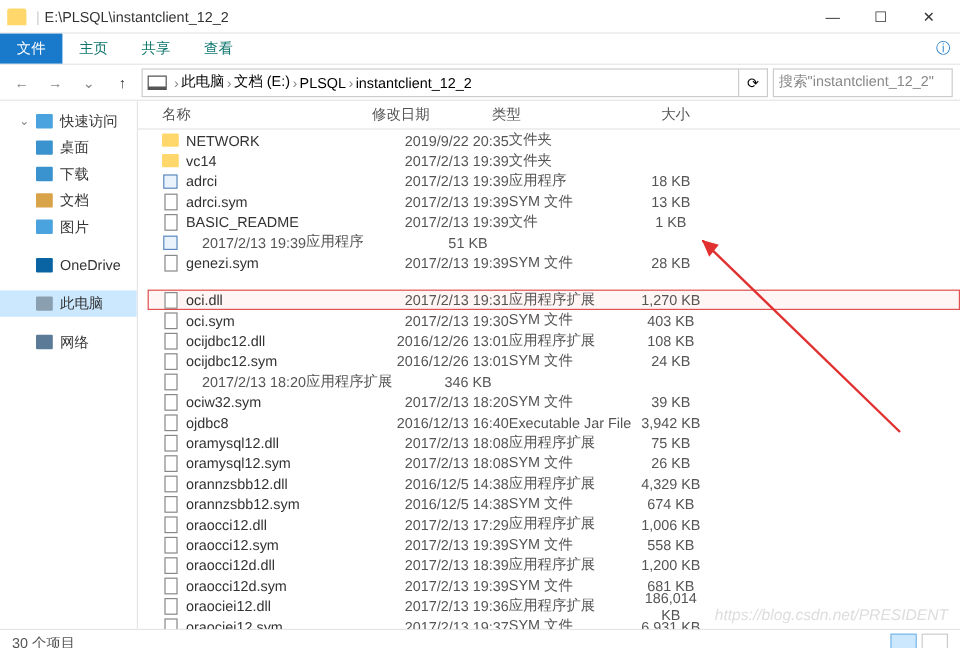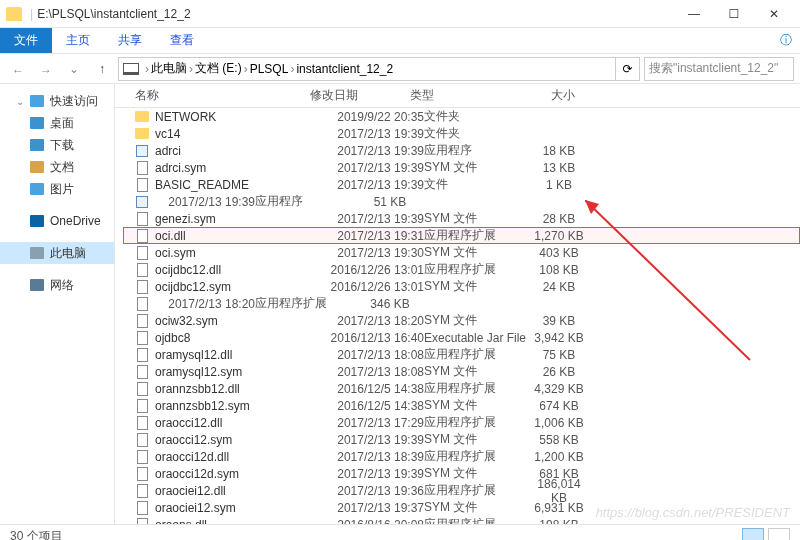--- a/index.html
+++ b/index.html
@@ -5,21 +5,21 @@
 * { box-sizing: border-box; margin: 0; padding: 0; font-family: "Microsoft YaHei", "Segoe UI", sans-serif; font-size: 12px; }
 body { width: 800px; height: 540px; background: #fff; overflow: hidden; position: relative; }
 
 .titlebar { height: 28px; background: #fff; display: flex; align-items: center; padding: 0 6px; border-bottom: 1px solid #e5e5e5; }
 .titlebar .folder-ico { width: 16px; height: 14px; background: #ffd76b; border-radius: 2px 2px 0 0; margin-right: 4px; }
 .titlebar .path { flex: 1; color: #333; }
 .winbtns { display: flex; }
 .winbtns div { width: 40px; height: 28px; display: flex; align-items: center; justify-content: center; color: #333; }
 
 .menubar { height: 26px; display: flex; align-items: stretch; border-bottom: 1px solid #e5e5e5; }
-.menubar .tab { padding: 0 14px; display: flex; align-items: center; color: #1d4ed8; }
+.menubar .tab { padding: 0 14px; display: flex; align-items: center; color: #0f766e; }
 .menubar .tab.primary { background: #1979ca; color: #fff; }
 .menubar .help { margin-left: auto; padding: 0 8px; display: flex; align-items: center; color: #1979ca; }
 
 .addrbar { height: 30px; display: flex; align-items: center; padding: 3px 6px; gap: 4px; border-bottom: 1px solid #e5e5e5; }
 .navbtn { width: 24px; height: 24px; display: flex; align-items: center; justify-content: center; color: #888; border-radius: 2px; }
 .navbtn.enabled { color: #333; }
 .breadcrumb { flex: 1; height: 24px; border: 1px solid #ccc; display: flex; align-items: center; padding: 0 4px; gap: 2px; overflow: hidden; }
 .breadcrumb .monitor-ico { width: 16px; height: 12px; border: 1px solid #555; border-bottom: 3px solid #555; margin-right: 4px; }
 .breadcrumb span.crumb { white-space: nowrap; }
 .breadcrumb span.sep { color: #888; }
@@ -45,21 +45,21 @@
 
 .main { flex: 1; display: flex; flex-direction: column; }
 .cols { display: flex; height: 24px; border-bottom: 1px solid #e5e5e5; color: #555; align-items: center; padding-left: 20px; }
 .col-name { width: 175px; }
 .col-date { width: 100px; }
 .col-type { width: 105px; }
 .col-size { width: 60px; text-align: right; }
 
 .filelist { flex: 1; overflow-y: auto; overflow-x: hidden; padding-left: 8px; }
 .row { display: flex; height: 17px; align-items: center; color: #333; padding-left: 12px; }
-.row.highlight { outline: 1px solid #e05050; outline-offset: -1px; background: #fff5f5; }
+.row.highlight { outline: 1px solid #e05050; outline-offset: -1px; background: #fff5f5; margin-top: 14px; }
 .row .file-ico { width: 14px; height: 14px; margin-right: 6px; display: flex; align-items: center; justify-content: center; }
 .ico-folder { background: #ffd76b; border-radius: 1px; width: 14px; height: 11px; }
 .ico-file { width: 11px; height: 14px; border: 1px solid #888; background: #fff; }
 .ico-exe { width: 12px; height: 12px; border: 1px solid #5a8ac0; background: #eaf2fb; }
 .row .c-name { width: 169px; white-space: nowrap; overflow: hidden; }
 .row .c-date { width: 100px; color: #555; text-align: right; }
 .row .c-type { width: 105px; color: #555; }
 .row .c-size { width: 60px; text-align: center; color: #555; }
 
 .statusbar { height: 24px; border-top: 1px solid #e5e5e5; display: flex; align-items: center; padding: 0 10px; color: #555; }

